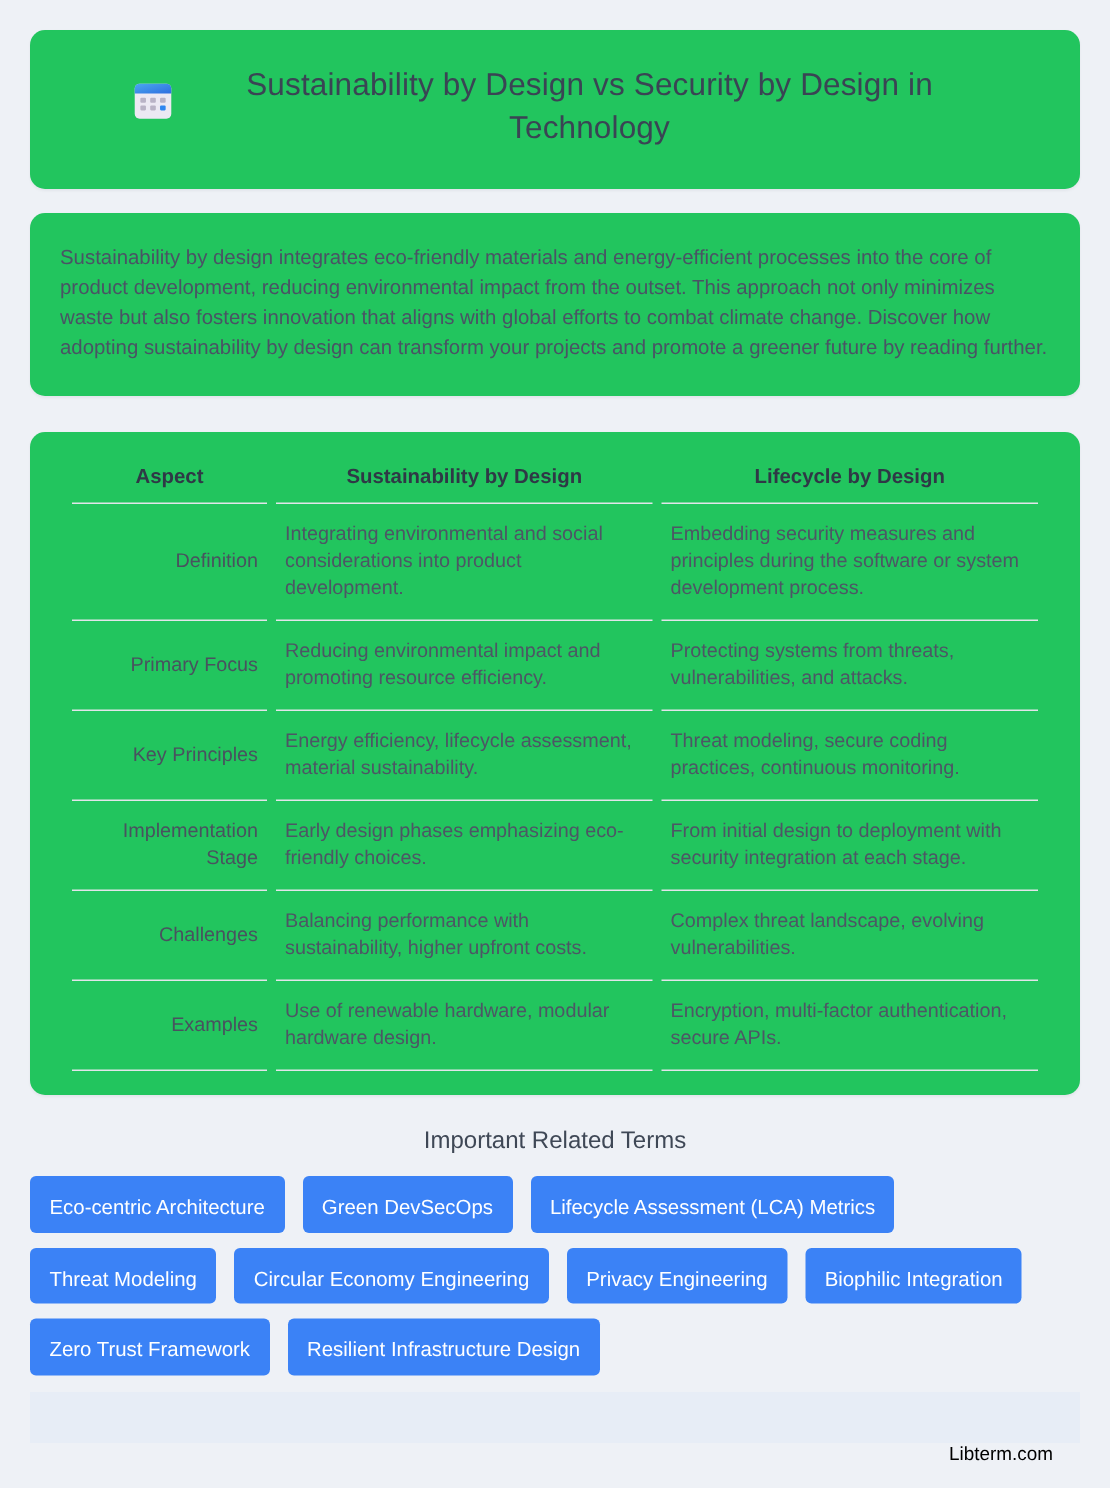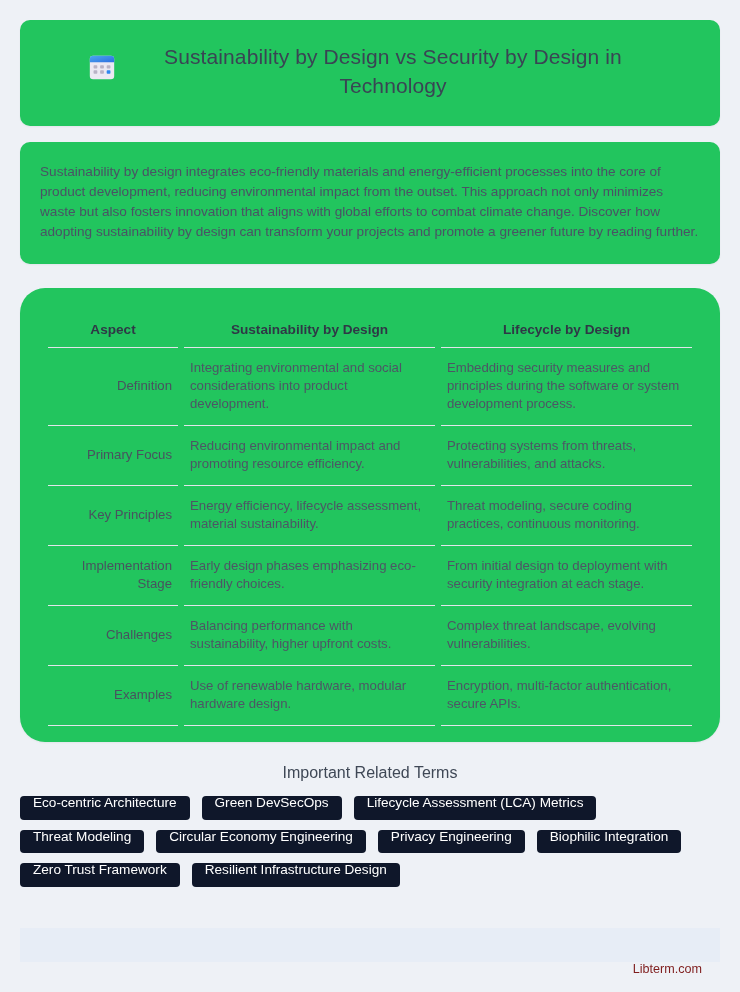--- a/index.html
+++ b/index.html
@@ -67,22 +67,21 @@
   }
   .desc-text {
     font-size: 13.6px;
     line-height: 20px;
     color: #4a5365;
   }
 
   
   .table-card {
     margin: 24px 20px 0 20px;
-    padding: 30px 22px 16px 22px;
-    border-radius: 25px;
+    padding: 18px 22px 16px 22px;
   }
 
   table.compare {
     width: 100%;
     border-collapse: separate;
     border-spacing: 6px 0;
     table-layout: fixed;
   }
 
   table.compare th {
@@ -120,45 +119,45 @@
     color: #3f4856;
     padding-bottom: 14px;
   }
   .terms-list {
     display: flex;
     flex-wrap: wrap;
     gap: 10px 12px;
     align-content: flex-start;
   }
   .term-tag {
-    background: #0f172a;
+    background: #3b82f6;
     color: #ffffff;
     font-size: 13.6px;
     line-height: 1;
-    padding: 0 13px 10px 13px;
+    padding: 14px 13px 10px 13px;
     border-radius: 4px;
     white-space: nowrap;
   }
 
   
   .footer-bar {
     position: absolute;
     left: 20px;
     right: 20px;
     top: 928px;
     height: 34px;
     background: #e7edf6;
     display: flex;
     align-items: center;
     justify-content: flex-end;
     padding: 0 18px;
   }
   .footer-text {
     font-size: 12.6px;
-    color: #7f1d1d;
+    color: #000000;
     margin-top: 48px;
   }
 </style>
 </head>
 <body>
 
 <div class="page">
 
   <div class="card header-card">
     <span class="header-icon">

